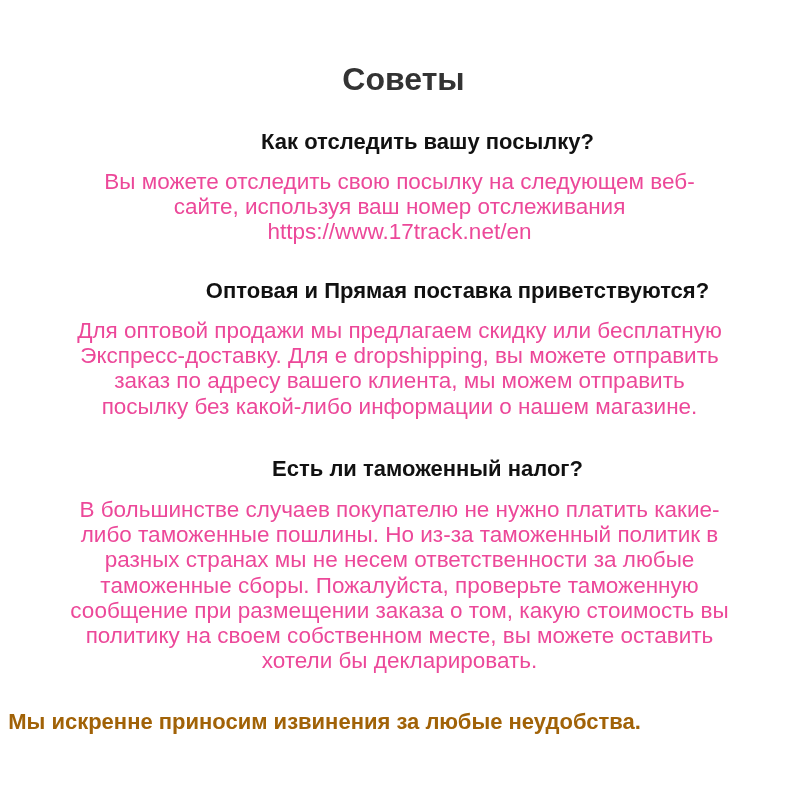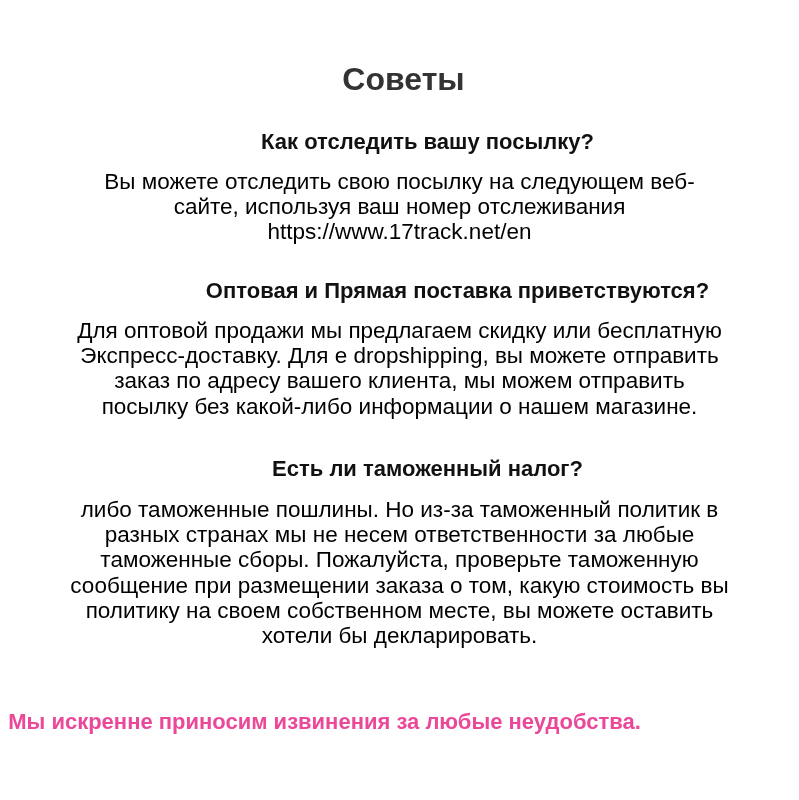--- a/index.html
+++ b/index.html
@@ -38,33 +38,33 @@
       color: #111111;
       line-height: 26px;
       margin: 0;
       padding-left: 28px;
     }
     .body-text {
       position: absolute;
       left: 0;
       width: 799px;
       font-size: 22.5px;
-      color: #000000;
+      color: #ec4899;
       line-height: 25.2px;
       margin: 0;
     }
     .body-text .line { display: block; white-space: nowrap; }
     .closing {
       position: absolute;
       left: 0;
       width: 649px;
       top: 708px;
       font-size: 22px;
       font-weight: bold;
-      color: #ec4899;
+      color: #a16207;
       line-height: 28px;
       margin: 0;
     }
   </style>
 </head>
 <body>
 
 <div class="page">
 
   <h1 class="title">Советы</h1>
@@ -79,20 +79,21 @@
   <h2 class="heading" style="top:278px;margin-left:30px;">Оптовая и Прямая поставка приветствуются?</h2>
   <p class="body-text" style="top:318px;">
     <span class="line">Для оптовой продажи мы предлагаем скидку или бесплатную</span>
     <span class="line">Экспресс-доставку. Для е dropshipping, вы можете отправить</span>
     <span class="line">заказ по адресу вашего клиента, мы можем отправить</span>
     <span class="line">посылку без какой-либо информации о нашем магазине.</span>
   </p>
 
   <h2 class="heading" style="top:456px;">Есть ли таможенный налог?</h2>
   <p class="body-text" style="top:497px;">
+    <span class="line">В большинстве случаев покупателю не нужно платить какие-</span>
     <span class="line">либо таможенные пошлины. Но из-за таможенный политик в</span>
     <span class="line">разных странах мы не несем ответственности за любые</span>
     <span class="line">таможенные сборы. Пожалуйста, проверьте таможенную</span>
     <span class="line">сообщение при размещении заказа о том, какую стоимость вы</span>
     <span class="line">политику на своем собственном месте, вы можете оставить</span>
     <span class="line">хотели бы декларировать.</span>
   </p>
 
   <p class="closing">Мы искренне приносим извинения за любые неудобства.</p>
 </div>

